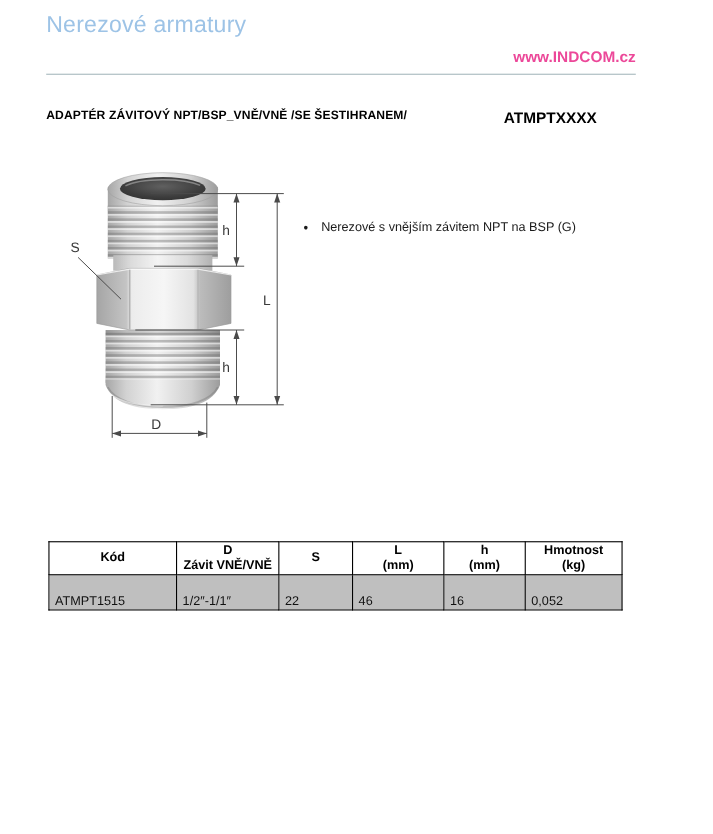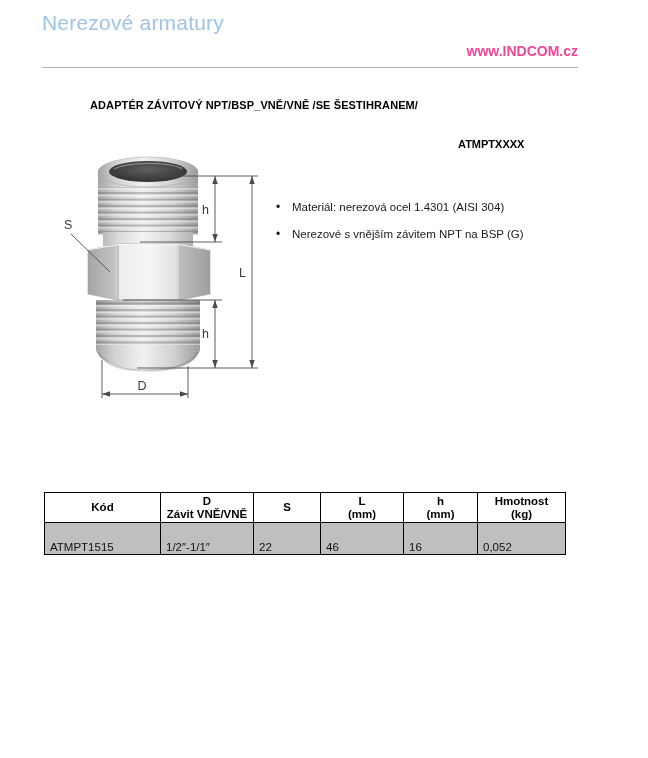--- a/index.html
+++ b/index.html
@@ -33,29 +33,27 @@
     width: 536px; height: 1px;
     background: #A7B9BE;
   }
   .product-title {
     position: absolute;
     left: 42px; top: 99px;
     font-size: 11px;
     font-weight: 700;
     color: #000;
     letter-spacing: 0.1px;
-    margin-left: 48px;
   }
   .product-code {
     position: absolute;
     left: 458px; top: 99px;
-    font-size: 11px;
+    font-size: 14px;
     font-weight: 700;
     color: #000;
-    margin-top: 39px;
   }
   .drawing {
     position: absolute;
     left: 40px; top: 140px;
     width: 230px; height: 265px;
   }
   .bullets {
     position: absolute;
     left: 274px; top: 200px;
     width: 350px;
@@ -199,21 +197,20 @@
 
       <text x="24" y="89">S</text>
       <text x="169" y="74" text-anchor="end">h</text>
       <text x="206" y="137" text-anchor="end">L</text>
       <text x="169" y="198" text-anchor="end">h</text>
       <text x="102" y="250" text-anchor="middle">D</text>
     </svg>
   </div>
 
   <ul class="bullets">
-    <li>Materiál: nerezová ocel 1.4301 (AISI 304)</li>
     <li>Nerezové s vnějším závitem NPT na BSP (G)</li>
   </ul>
 
   <table class="spec">
     <colgroup>
       <col style="width:116px">
       <col style="width:93px">
       <col style="width:67px">
       <col style="width:83px">
       <col style="width:74px">

